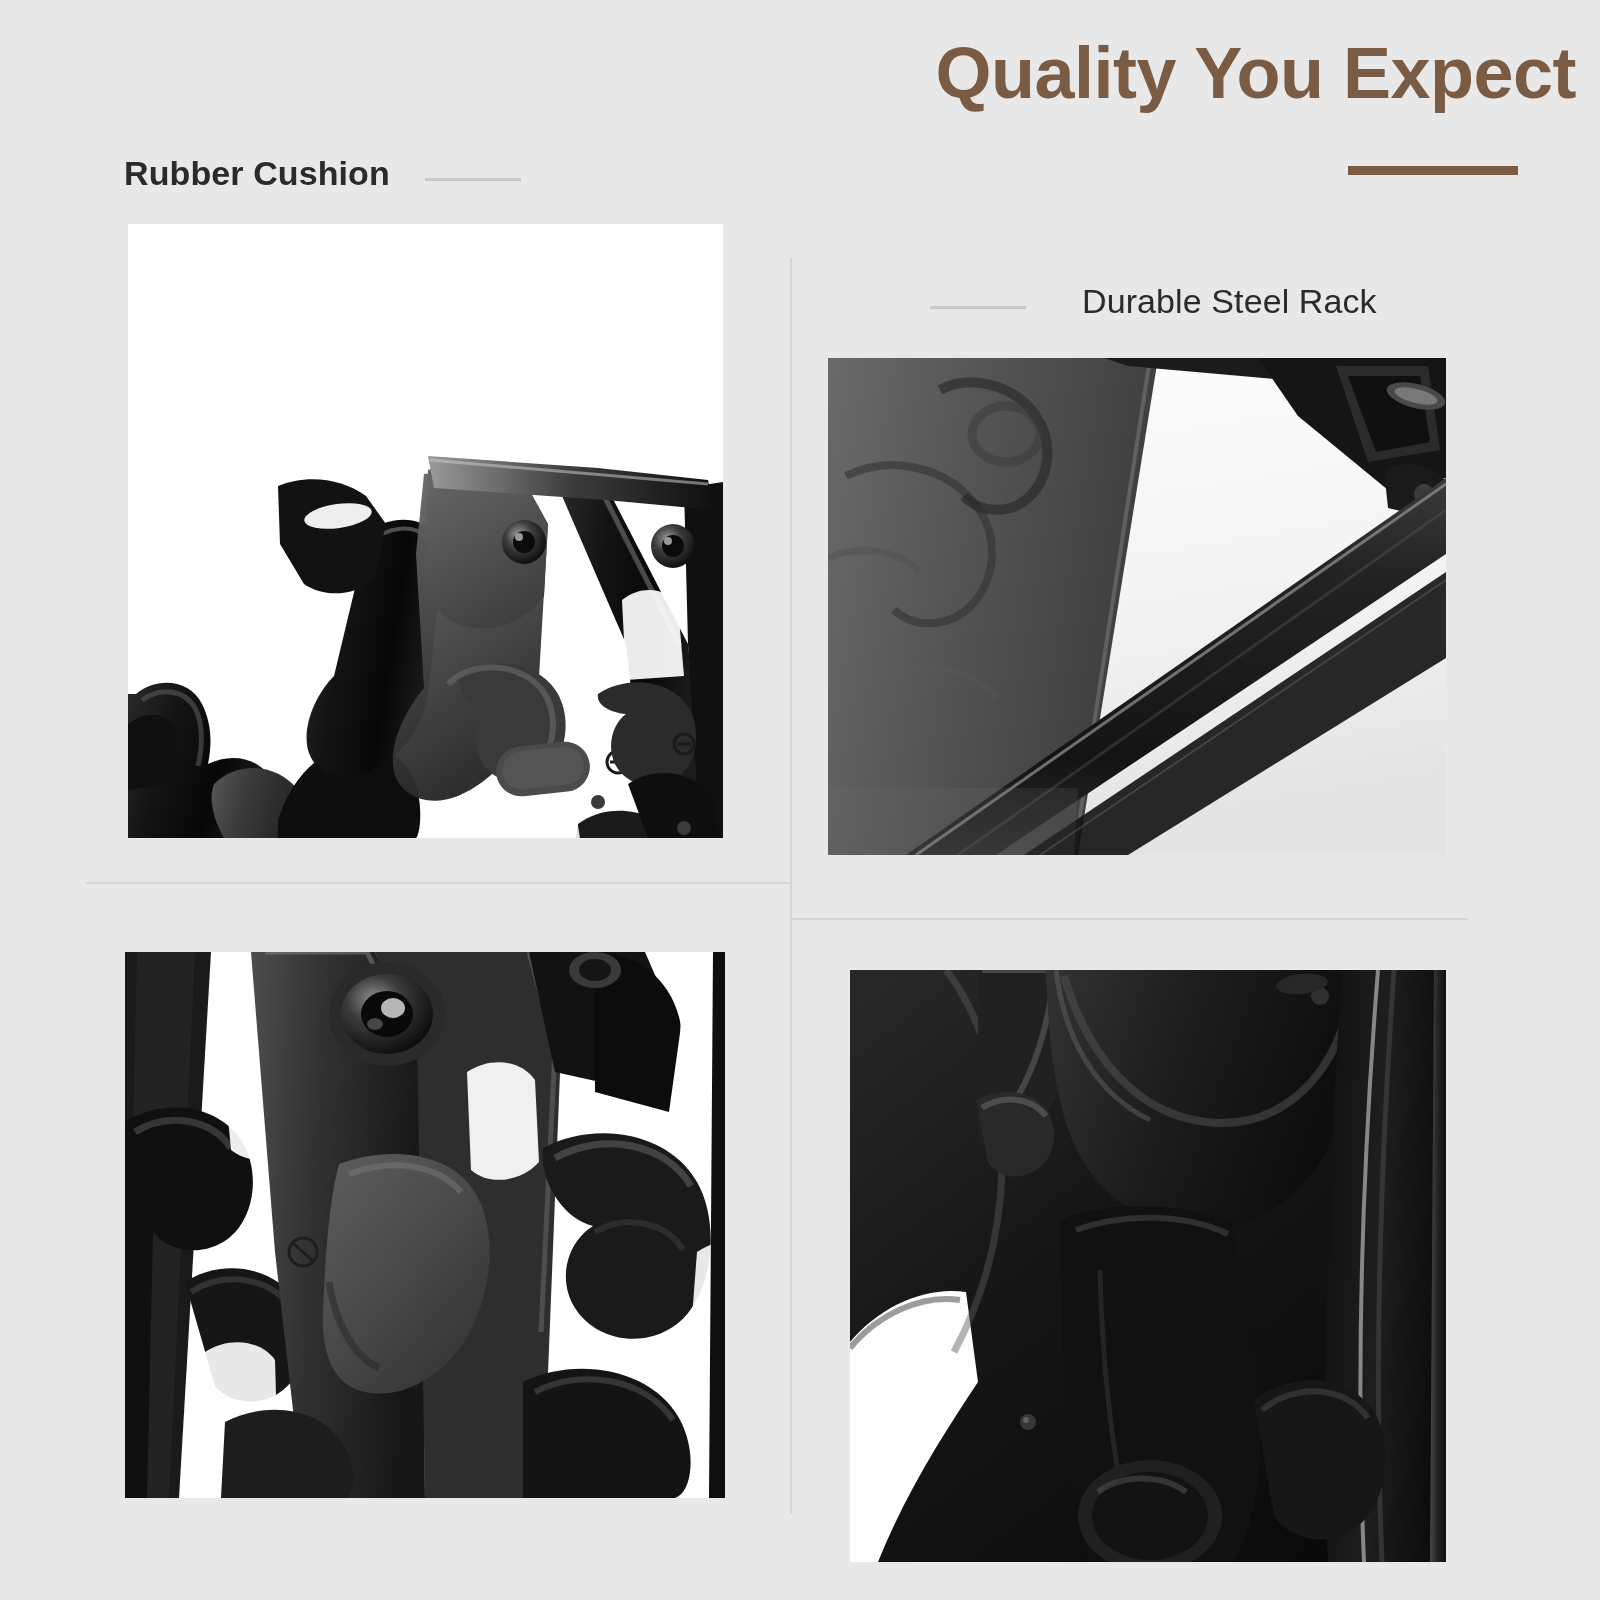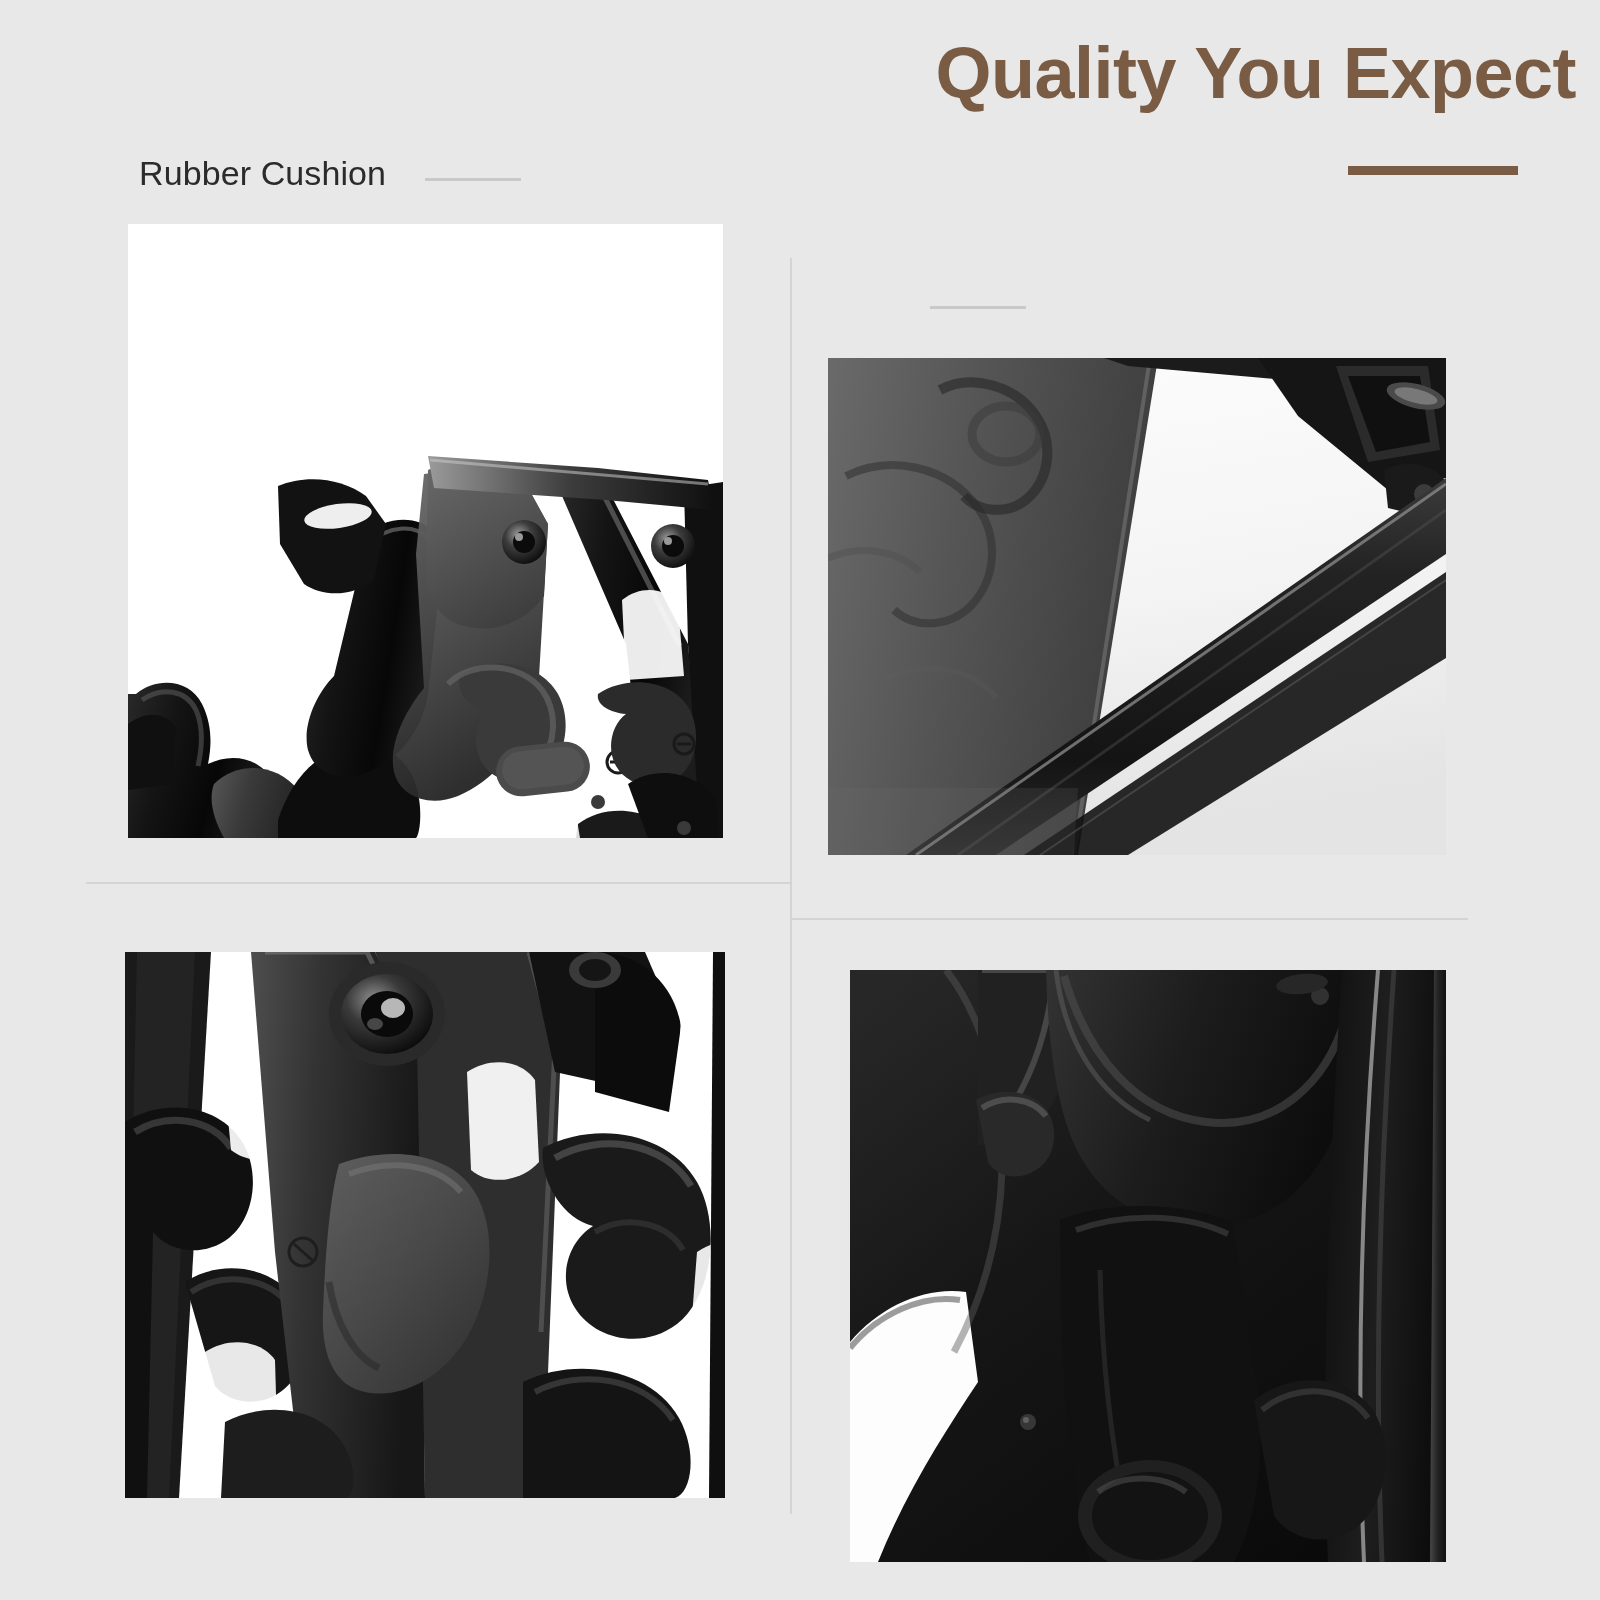--- a/index.html
+++ b/index.html
@@ -43,25 +43,24 @@
     height: 9px;
     background: #7a5c44;
   }
 
   
   .label-left {
     position: absolute;
     left: 124px;
     top: 154px;
     font-size: 34px;
-    font-weight: 400;
+    font-weight: 700;
     color: #2b2b2b;
     white-space: nowrap;
     letter-spacing: 0.1px;
-    margin-left: 15px;
   }
   .label-left-rule {
     position: absolute;
     left: 425px;
     top: 178px;
     width: 96px;
     height: 3px;
     background: #c9c9c9;
   }
   .label-right {
@@ -129,20 +128,21 @@
   <div class="headline">Quality You Expect</div>
   <div class="headline-rule"></div>
 
   <div class="div-vertical"></div>
   <div class="div-h-left"></div>
   <div class="div-h-right"></div>
 
   <div class="label-left">Rubber Cushion</div>
   <div class="label-left-rule"></div>
 
+  <div class="label-right">Durable Steel Rack</div>
   <div class="label-right-rule"></div>
 
   <div class="photo" id="photo-tl">
     <svg viewBox="0 0 595 614" preserveAspectRatio="none">
       <defs>
         <linearGradient id="tlA" x1="0" y1="0" x2="1" y2="0.3">
           <stop offset="0" stop-color="#2a2a2a"></stop>
           <stop offset="0.35" stop-color="#141414"></stop>
           <stop offset="0.7" stop-color="#070707"></stop>
           <stop offset="1" stop-color="#1c1c1c"></stop>

